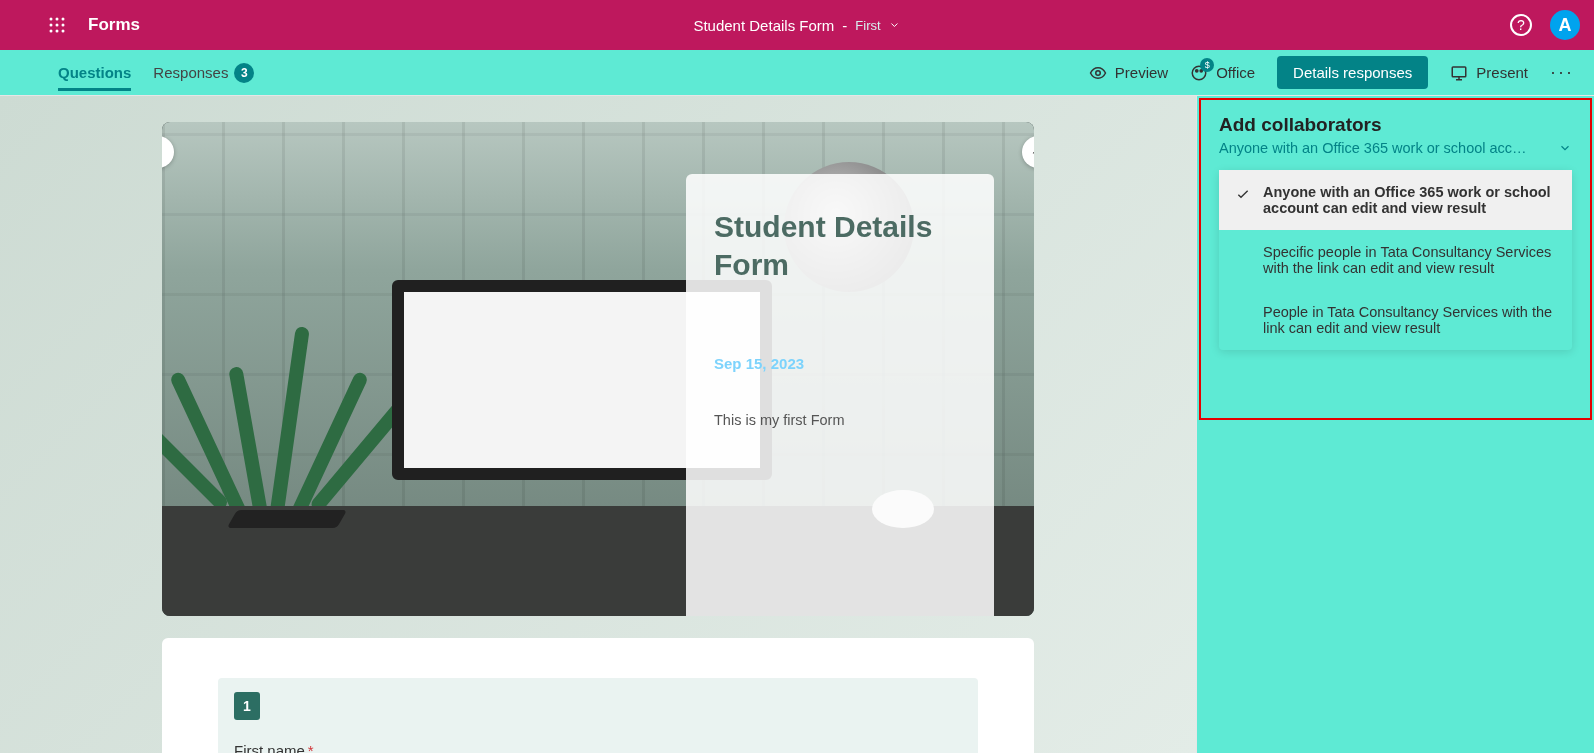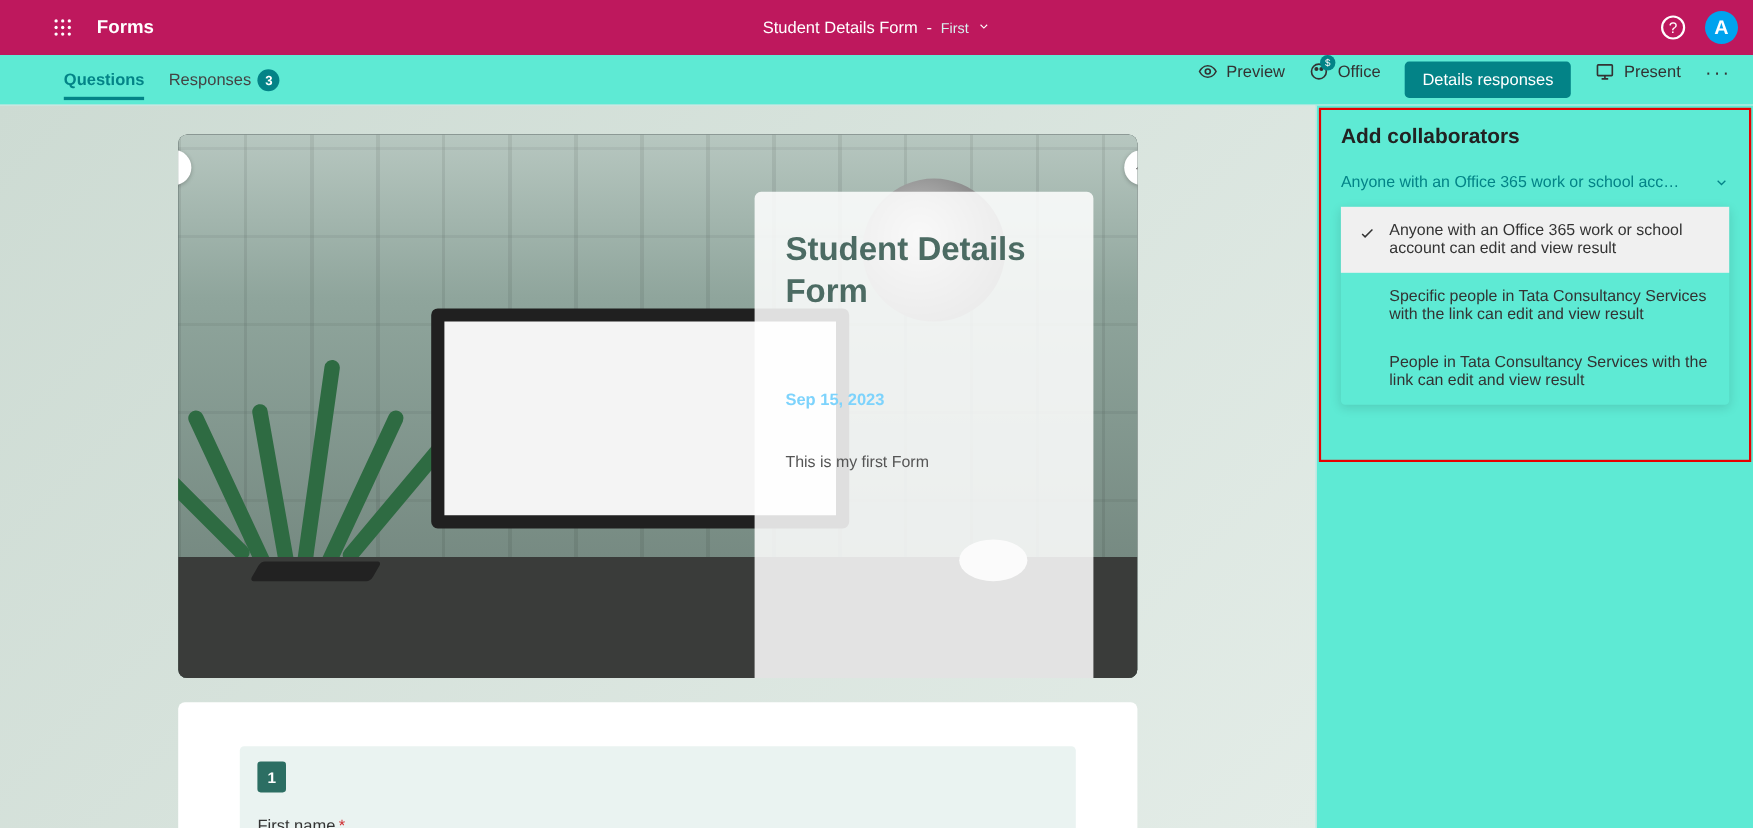--- a/index.html
+++ b/index.html
@@ -16,21 +16,21 @@
   .right-icons { margin-left:auto; display:flex; align-items:center; gap:18px; padding-right:14px; }
   .help { width:22px; height:22px; border:2px solid #fff; border-radius:50%; display:flex; align-items:center; justify-content:center; font-size:14px; }
   .avatar { width:30px; height:30px; border-radius:50%; background:#00a3ee; color:#fff; font-weight:600; display:flex; align-items:center; justify-content:center; font-size:18px; }
 
   
   .toolbar { background:#5eead4; height:46px; display:flex; align-items:center; border-bottom:1px solid #e6e6e6; }
   .tabs { display:flex; align-items:center; gap:22px; padding-left:58px; }
   .tab { font-size:15px; color:#444; display:flex; align-items:center; gap:6px; cursor:pointer; padding:10px 0; }
   .tab.active { color:#038387; font-weight:600; border-bottom:3px solid #038387; padding-bottom:7px; }
   .badge { background:#038387; color:#fff; border-radius:10px; min-width:20px; height:20px; display:flex; align-items:center; justify-content:center; font-size:12px; font-weight:600; }
-  .tool-right { margin-left:auto; display:flex; align-items:flex-start; gap:22px; padding-right:20px; }
+  .tool-right { margin-left:auto; display:flex; align-items:center; gap:22px; padding-right:20px; }
   .tool-btn { display:flex; align-items:center; gap:8px; font-size:15px; color:#333; cursor:pointer; position:relative; }
   .tool-btn svg { width:18px; height:18px; }
   .collect { background:#038387; color:#fff; padding:8px 16px; border-radius:4px; font-weight:500; }
   .tool-badge { position:absolute; top:-6px; left:10px; background:#038387; color:#fff; width:14px; height:14px; border-radius:50%; font-size:9px; display:flex; align-items:center; justify-content:center; }
   .dots { font-size:18px; letter-spacing:2px; }
 
   
   .main { display:flex; height:calc(753px - 96px); }
   .canvas { flex:1; background:linear-gradient(135deg,#cddbd3,#e3ece7); overflow:auto; }
   .form-wrap { width:872px; margin:26px auto 0; }
@@ -69,26 +69,26 @@
   .q-card { background:#fff; border-radius:6px; margin-top:22px; padding:40px 56px 40px 56px; }
   .q-inner { background:#eaf3f1; border-radius:4px; padding:14px 16px 30px 16px; }
   .q-num { background:#2c6e63; color:#fff; width:26px; height:28px; display:flex; align-items:center; justify-content:center; font-size:14px; font-weight:600; border-radius:3px;}
   .q-label { margin-top:22px; font-size:15px; color:#333; }
   .req { color:#d13438; margin-left:3px;}
 
   
   .panel { width:398px; background:#5eead4; border-left:1px solid #e6e6e6; padding:18px 22px; position:relative; }
   .highlight { position:absolute; inset:0 2px auto 2px; top:2px; height:322px; border:2px solid #e60000; pointer-events:none;}
   .panel h2 { font-size:19px; font-weight:600; color:#222; }
-  .dd { margin-top:22px; display:flex; align-items:center; justify-content:space-between; color:#038387; font-size:14.5px; cursor:pointer;}
+  .dd { margin-top:4px; display:flex; align-items:center; justify-content:space-between; color:#038387; font-size:14.5px; cursor:pointer;}
   .dd span.txt { white-space:nowrap; overflow:hidden; text-overflow:ellipsis; max-width:310px;}
   .dd svg{width:14px;height:14px; fill:#038387;}
   .opts { margin-top:14px; box-shadow:0 2px 10px rgba(0,0,0,0.12); border-radius:4px;}
   .opt { display:flex; align-items:flex-start; gap:12px; padding:14px 16px; font-size:14.5px; color:#333; cursor:pointer;}
-  .opt.selected { background:#f0f0f0; }
+  .opt.selected { background:#f0f0f0;font-weight:bold; }
   .check { width:16px; flex:none; margin-top:2px;}
   .check svg{width:16px;height:16px;}
   .opt:not(.selected) .check { visibility:hidden; }
   .dup { margin-top:28px; display:flex; align-items:center; gap:14px; color:#038387; font-size:16.5px; cursor:pointer;}
   .dup svg{width:16px;height:16px;stroke:#038387;}
 
   
   .canvas::-webkit-scrollbar{width:14px;}
   .canvas::-webkit-scrollbar-track{background:#e9eee9;}
   .canvas::-webkit-scrollbar-thumb{background:#b8c3bd;border-radius:7px;}

